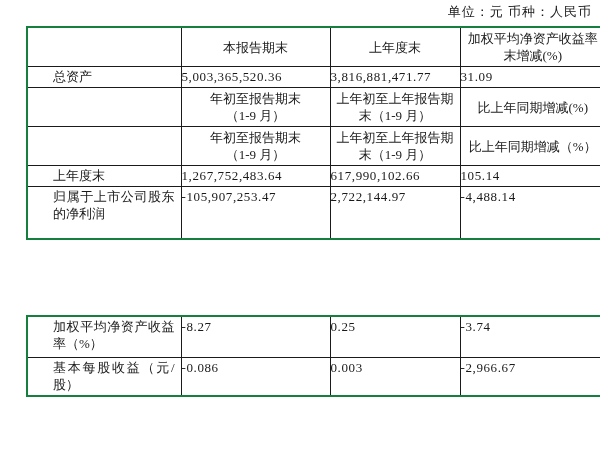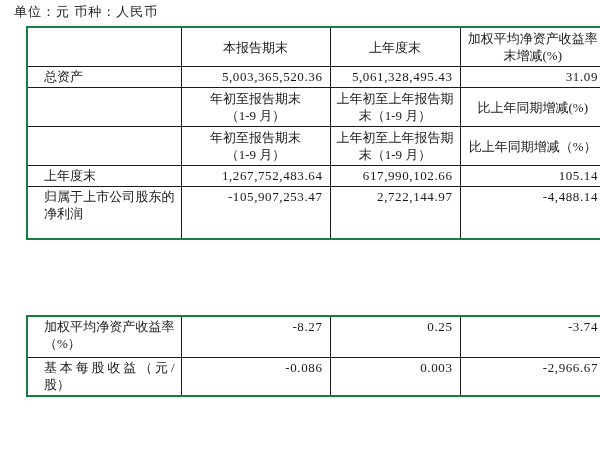--- a/index.html
+++ b/index.html
@@ -4,21 +4,21 @@
 <style>
   html,body{margin:0;padding:0;}
   body{
     width:600px;height:457px;position:relative;
     background:#ffffff;color:#1a1a1a;
     font-family:"Liberation Serif","DejaVu Serif",serif;
     font-size:13px;
   }
   .unit-note{
     position:absolute;top:3px;left:14px;width:578px;
-    text-align:left;letter-spacing:1px;
+    text-align:right;letter-spacing:1px;
   }
   table.fin{
     position:absolute;left:26px;width:579px;
     border-collapse:collapse;table-layout:fixed;
     border:2px solid #15803d;
   }
   .t1{top:26px;}
   .t2{top:315px;}
   col.c1{width:154px;}
   col.c2{width:149px;}
@@ -30,24 +30,24 @@
     padding:1px 0 2px 0;
     line-height:17px;
     overflow:hidden;
   }
   td.hd{
     text-align:center;vertical-align:middle;
     white-space:pre-line;padding:2px 2px;
   }
   td.lbl{
     text-align:justify;
-    padding-left:16px;padding-right:6px;margin-top:28px;
+    padding-left:25px;padding-right:6px;margin-top:28px;
   }
   td.val{
-    text-align:right;padding-right:7px;
+    padding-right:7px;
     letter-spacing:0.6px;
     margin-top:6px;
   }
   tr.h37{height:37px;}
   tr.h38{height:38px;}
   tr.h20{height:20px;}
   tr.h22{height:22px;}
   tr.h41{height:41px;}
   tr.h42{height:52px;}
   tr.h45{height:45px;}
@@ -69,21 +69,21 @@
     <tr class="h37">
       <td class="lbl"></td>
       <td class="hd">本报告期末</td>
       <td class="hd">上年度末</td>
       <td class="hd">加权平均净资产收益率
 末增减(%)</td>
     </tr>
     <tr class="h20">
       <td class="lbl">总资产</td>
       <td class="val">5,003,365,520.36</td>
-      <td class="val">5,061,328,495.43</td>
+      <td class="val">3,816,881,471.77</td>
       <td class="val">31.09</td>
     </tr>
     <tr class="h37">
       <td class="lbl"></td>
       <td class="hd">年初至报告期末
 （1-9 月）</td>
       <td class="hd">上年初至上年报告期
 末（1-9 月）</td>
       <td class="hd">比上年同期增减(%)</td>
     </tr>

